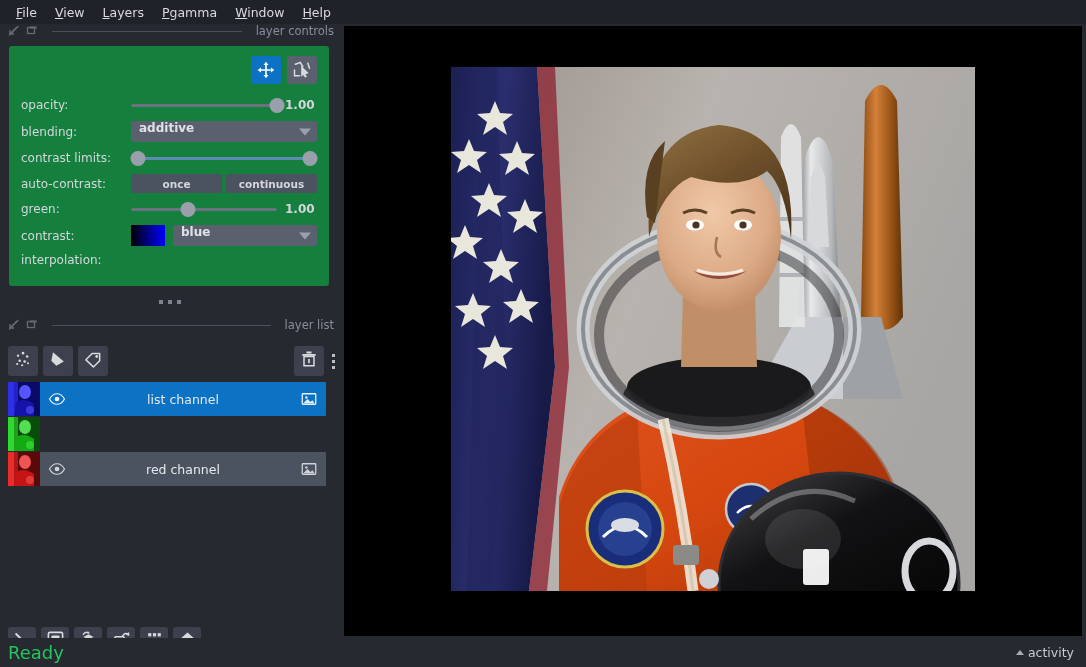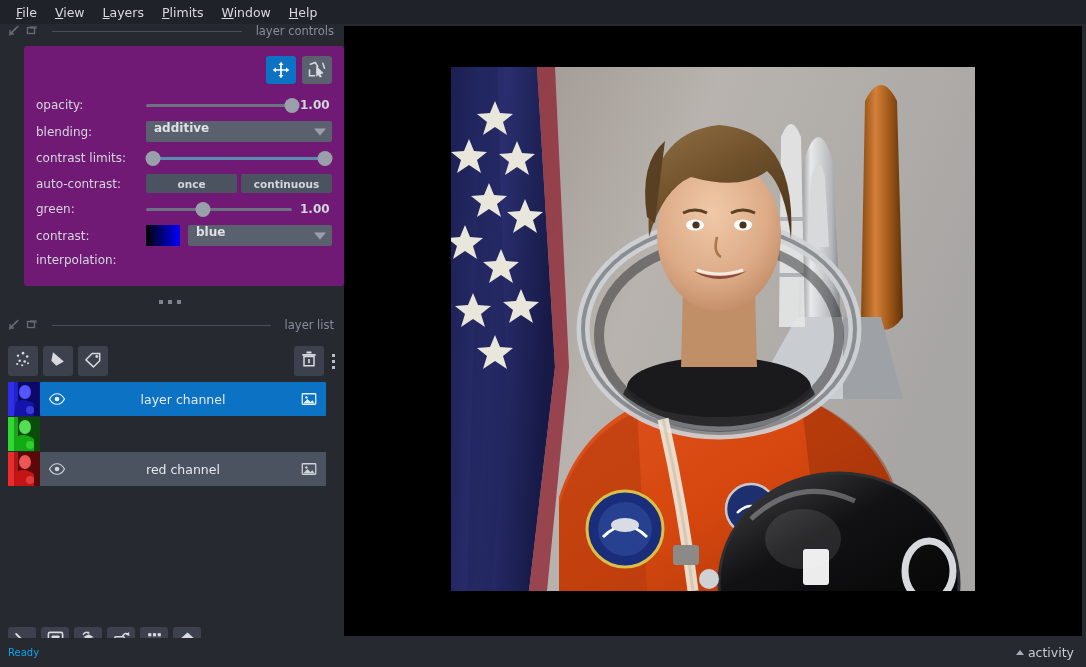--- a/index.html
+++ b/index.html
@@ -39,22 +39,22 @@
   .dock-btn {
     width: 12px; height: 12px; position: relative;
     opacity: .55; cursor: pointer; flex: none;
   }
   .dock-btn svg { display: block; }
   .dock-line { flex: 1 1 auto; height: 1px; background: #4a4f5c; margin: 0 8px; }
   .dock-label { font-size: 11.5px; color: #878d9c; white-space: nowrap; }
 
   
   #layer-controls {
-    position: absolute; left: 24px; top: 22px; width: 320px; height: 240px;
-    background: #701a75; border-radius: 3px;
+    position: absolute; left: 9px; top: 22px; width: 320px; height: 240px;
+    background: #15803d; border-radius: 3px;
     padding: 10px 12px;
   }
   .mode-row { display: flex; justify-content: flex-end; gap: 6px; margin-bottom: 12px; }
   .mode-btn {
     width: 30px; height: 28px; border-radius: 3px;
     background: #5a606e; display: flex; align-items: center; justify-content: center;
     cursor: pointer;
   }
   .mode-btn.active { background: #0b72c4; }
   .mode-btn svg { display: block; }
@@ -175,38 +175,38 @@
     background: #000;
   }
   #canvas-image svg { display: block; }
 
   
   #statusbar {
     position: absolute; left: 0; top: 638px; width: 1086px; height: 29px;
     background: #262930; display: flex; align-items: center;
     padding: 0 12px 0 8px;
   }
-  #status-text { font-size: 10px; color: #0ea5e9; }
+  #status-text { font-size: 18px; color: #22c55e; }
   #activity-wrap { margin-left: auto; display: flex; align-items: center; gap: 4px; cursor: pointer; }
   #activity-caret {
     width: 0; height: 0; border-left: 4px solid transparent;
     border-right: 4px solid transparent; border-bottom: 5px solid #a8acb5;
   }
   #activity-label { font-size: 12.5px; color: #c8cbd2; }
 </style>
 </head>
 <body>
 
 <div id="app">
 
   <div id="menubar">
     <div class="menu-item"><u>F</u><span>ile</span></div>
     <div class="menu-item"><u>V</u><span>iew</span></div>
     <div class="menu-item"><u>L</u><span>ayers</span></div>
-    <div class="menu-item"><u>P</u><span>limits</span></div>
+    <div class="menu-item"><u>P</u><span>gamma</span></div>
     <div class="menu-item"><u>W</u><span>indow</span></div>
     <div class="menu-item"><u>H</u><span>elp</span></div>
   </div>
 
   <div id="leftdock">
 
     <div class="dock-title" style="position:absolute;left:0;top:4px;width:340px;">
       <div class="dock-btn">
         <svg width="12" height="12" viewBox="0 0 12 12">
             <path d="M2 9 L9 2 M2 9 L2 5 M2 9 L6 9" stroke="#9aa0ab" stroke-width="1.4" fill="none"></path>
@@ -392,21 +392,21 @@
             <rect x="0" y="0" width="6" height="34" fill="#3333ee" opacity=".8"></rect>
           </svg>
         </div>
         <div class="layer-body">
           <span class="eye">
             <svg width="18" height="18" viewBox="0 0 24 24">
               <path d="M2 12 C5 6.5 9 5 12 5 C15 5 19 6.5 22 12 C19 17.5 15 19 12 19 C9 19 5 17.5 2 12 Z" stroke="#ffffff" stroke-width="1.6" fill="none"></path>
               <circle cx="12" cy="12" r="3.1" fill="#ffffff"></circle>
             </svg>
           </span>
-          <span class="layer-name">layer channel</span>
+          <span class="layer-name">list channel</span>
           <span class="layer-type">
             <svg width="18" height="18" viewBox="0 0 24 24">
               <rect x="3" y="5" width="18" height="14" stroke="#ffffff" stroke-width="1.7" fill="none" rx="1"></rect>
               <circle cx="8.5" cy="10" r="1.6" fill="#ffffff"></circle>
               <path d="M4.5 17.5 L10 12 L14 16 L16.5 13.5 L19.5 17.5 Z" fill="#ffffff"></path>
             </svg>
           </span>
         </div>
       </div>
 

